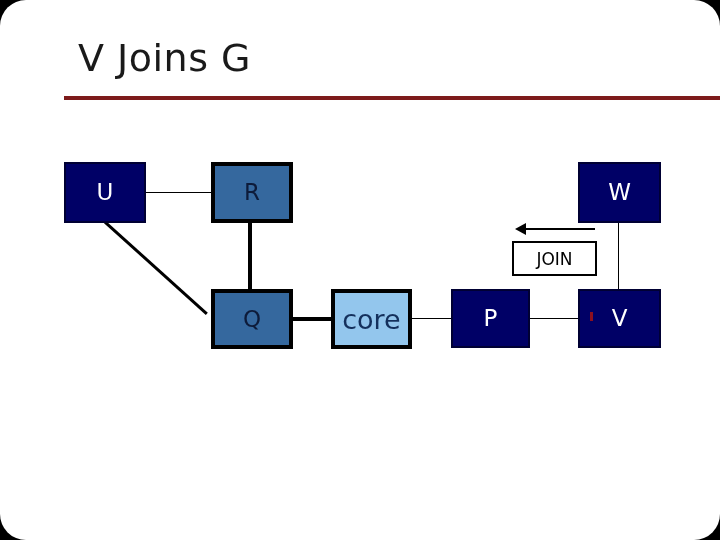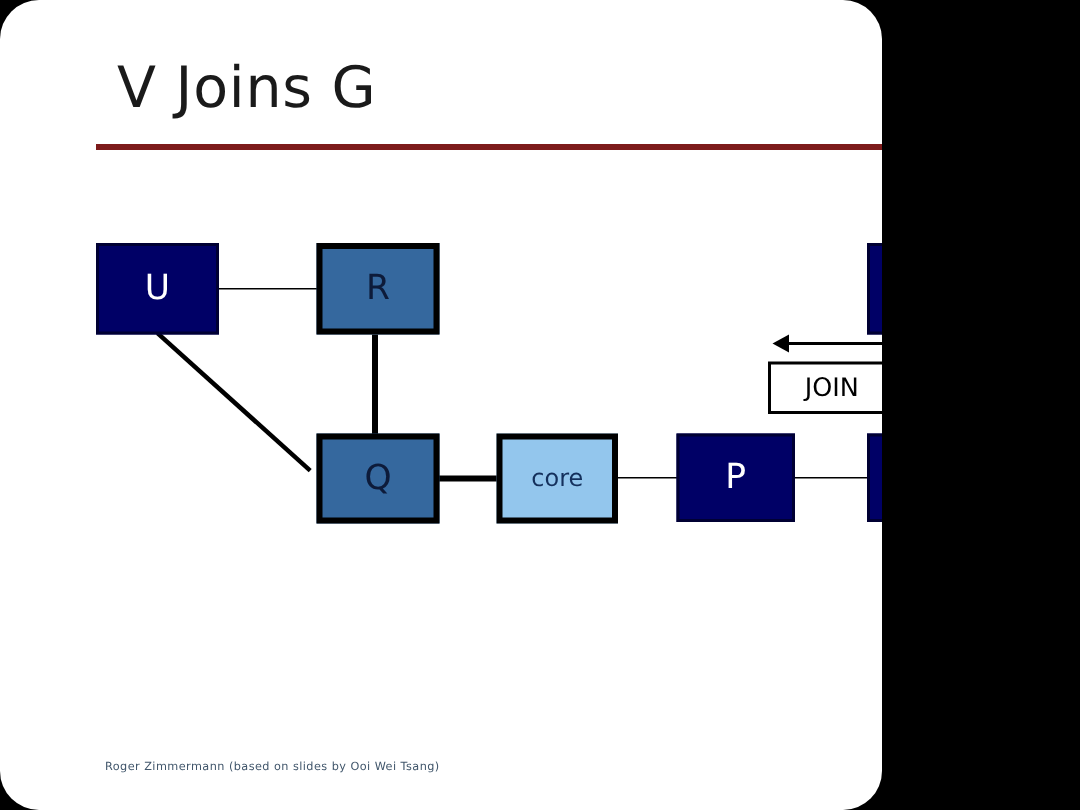--- a/index.html
+++ b/index.html
@@ -5,21 +5,21 @@
   html, body {
     margin: 0;
     padding: 0;
     background: #000000;
     width: 720px;
     height: 540px;
     overflow: hidden;
   }
   #slide {
     position: relative;
-    width: 588px;
+    width: 720px;
     height: 540px;
     background: #ffffff;
     border-radius: 26px;
     overflow: hidden;
     font-family: "DejaVu Sans", sans-serif;
   }
 
   
   #title {
     position: absolute;
@@ -62,21 +62,21 @@
   }
   .node.navy   { background: #000066; color: #ffffff; border: 2px solid #000033; }
   .node.steel  { background: #35689e; color: #0d1b3a; border: 4px solid #000000; }
   .node.light  { background: #93c6ed; color: #14305c; border: 4px solid #000000; }
 
   
   #node-u    { left: 64px;  top: 162px; width: 82px;  height: 61px; }
   #node-r    { left: 211px; top: 162px; width: 82px;  height: 61px; }
   #node-w    { left: 578px; top: 162px; width: 83px;  height: 61px; }
   #node-q    { left: 211px; top: 289px; width: 82px;  height: 60px; }
-  #node-core { left: 331px; top: 289px; width: 81px;  height: 60px; font-size: 16px; }
+  #node-core { left: 331px; top: 289px; width: 81px;  height: 60px; font-size: 27px; }
   #node-p    { left: 451px; top: 289px; width: 79px;  height: 59px; }
   #node-v    { left: 578px; top: 289px; width: 83px;  height: 59px; }
 
   
   #v-marker {
     position: absolute;
     left: 590px;
     top: 312px;
     width: 3px;
     height: 9px;
@@ -193,16 +193,15 @@
     <div class="node navy" id="node-p">P</div>
     <div class="node navy" id="node-v">V</div>
 
     <div id="v-marker"></div>
 
     <div id="join-box">JOIN</div>
 
   </div>
 
   <div id="footer">
-    <div>Roger Zimmermann (based on slides by Ooi Wei Tsang)</div>
   </div>
 
 </div>
 
 </body></html>

